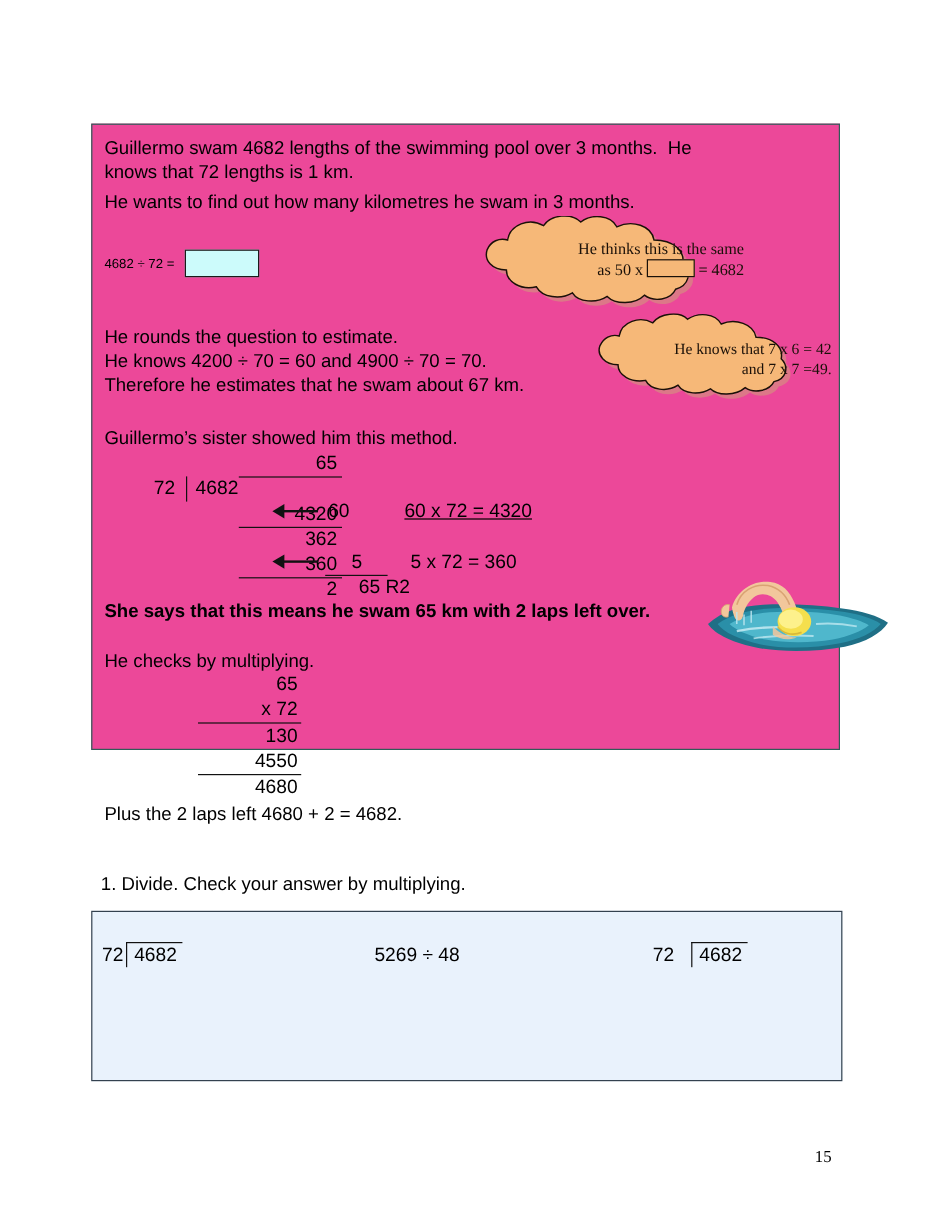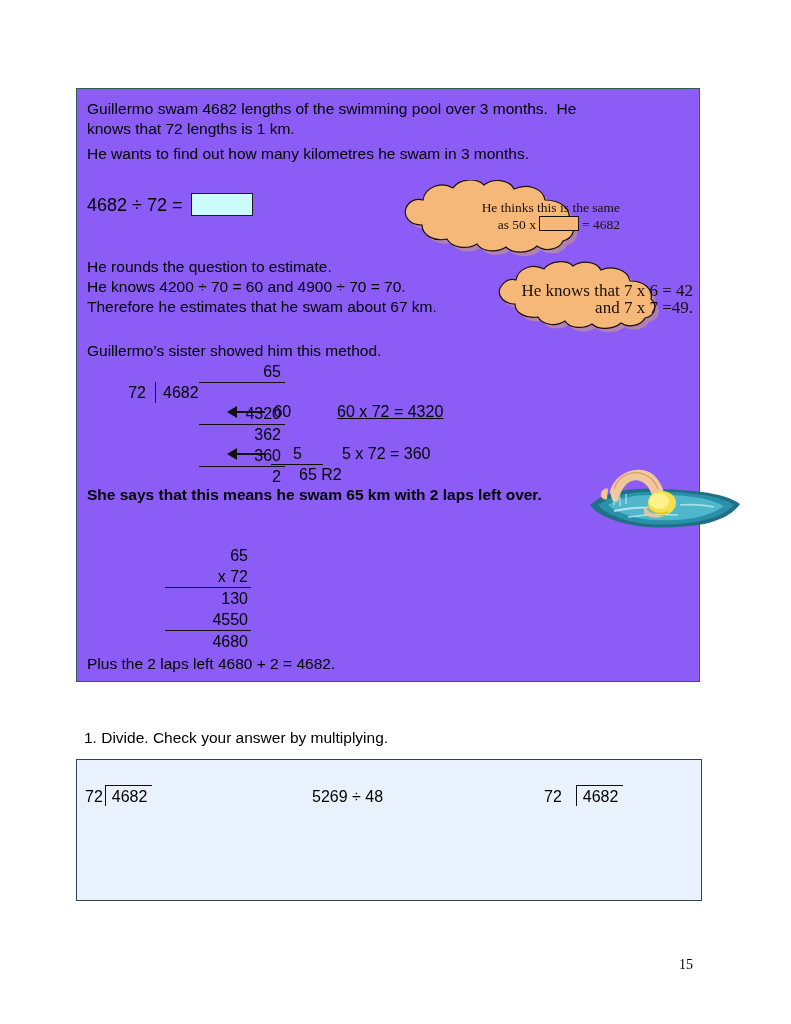--- a/index.html
+++ b/index.html
@@ -32,44 +32,44 @@
     font-size: 19px;
     letter-spacing: 0.1px;
     white-space: nowrap;
     color: #111111;
   }
 
   
   .example-panel {
     position: absolute;
     left: 76px;
-    top: 88px;
+    top: 103px;
     width: 624px;
-    height: 594px;
-    background: #8b5cf6;
+    height: 522px;
+    background: #ec4899;
     border: 1px solid #2f5d58;
     box-sizing: border-box;
   }
 
   .para {
     position: absolute;
     font-size: 15.5px;
     line-height: 20px;
     color: #000;
     white-space: pre-wrap;
   }
 
   
   .equation-row {
     position: absolute;
     left: 10px;
     top: 104px;
     display: flex;
-    align-items: flex-end;
-    font-size: 18px;
+    align-items: center;
+    font-size: 11px;
   }
   .answer-box {
     display: inline-block;
     width: 62px;
     height: 23px;
     border: 1.6px solid #1a1a1a;
     background: #ccfbfb;
     margin-left: 9px;
     box-sizing: border-box;
   }
@@ -114,21 +114,21 @@
     font-size: 13.5px;
   }
   #cloud-one .cloud-text {
     padding-top: 19px;
   }
   #cloud-two {
     left: 478px;
     top: 261px;
     width: 215px;
     height: 76px;
-    font-size: 17px;
+    font-size: 13px;
   }
   #cloud-two .cloud-text {
     padding-top: 21px;
   }
 
   
   .longdiv {
     position: absolute;
     left: 38px;
     top: 272px;
@@ -338,20 +338,21 @@
 
     <div class="ann" style="left:150px; top:356px;">
       <span class="arrow-left"></span>
       <span class="underline-val" style="margin-left:2px;">5</span>
     </div>
     <div class="ann" style="left:265px; top:356px;">5 x 72 = 360</div>
     <div class="ann" style="left:188px; top:377px;margin-left:34px;">65 R2</div>
 
     <div class="para" style="left:10px; top:396px; width:600px;font-weight:bold;">She says that this means he swam 65 km with 2 laps left over.</div>
 
+    <div class="para" style="left:10px; top:438px; width:400px;">He checks by multiplying.</div>
 
     <div class="multcheck">
       <div class="mc-row">65</div>
       <div class="mc-row ruled">x 72</div>
       <div class="mc-row">130</div>
       <div class="mc-row ruled">4550</div>
       <div class="mc-row">4680</div>
     </div>
 
     <div class="para" style="left:10px; top:565px; width:600px;">Plus the 2 laps left 4680 + 2 = 4682.</div>

